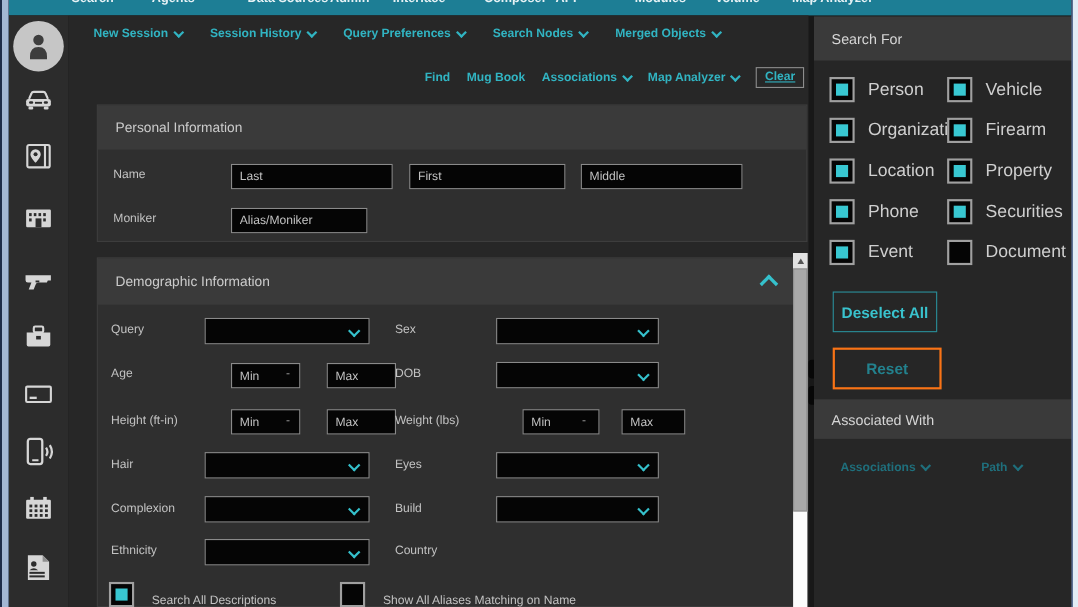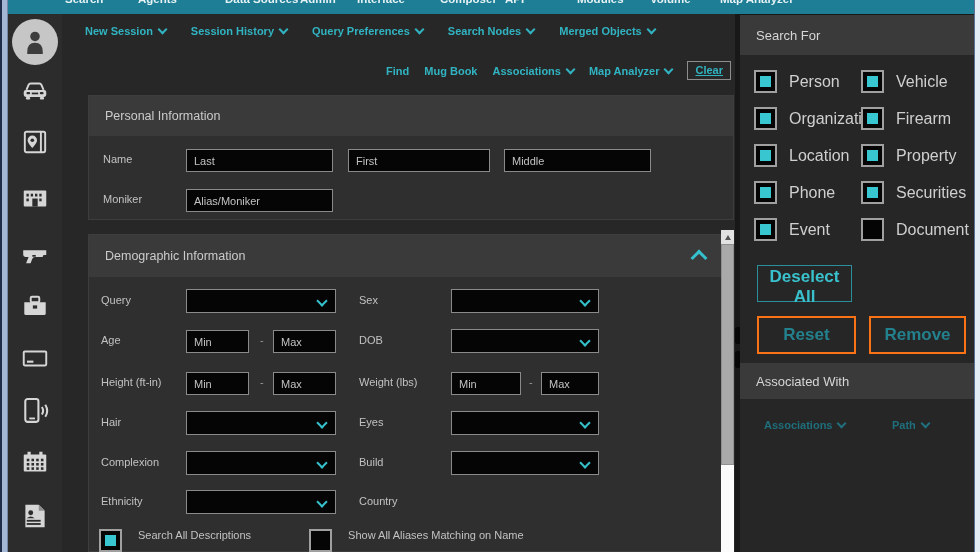--- a/index.html
+++ b/index.html
@@ -36,21 +36,21 @@
   
   .panel{position:absolute;background:#2f2f2f;border:1px solid #3d3d3d;box-sizing:border-box;padding-left:48px;}
   .panel-header{position:absolute;left:0;top:0;right:0;height:40px;background:#3a3a3a;
                 display:flex;align-items:center;justify-content:space-between;padding:0 16px;box-sizing:border-box;}
   .panel-title{color:#cbcbcb;font-size:12.5px;}
   .chev-up{width:9px;height:9px;border-left:3px solid #35c1cc;border-top:3px solid #35c1cc;
            transform:rotate(45deg);cursor:pointer;margin-top:4px;}
 
   .flabel{position:absolute;color:#c2c2c2;font-size:11px;}
   .tinput{position:absolute;height:23px;background:#050505;border:1px solid #8a8a8a;color:#c9c9c9;
-          font-family:"Liberation Sans",sans-serif;font-size:11px;padding:0 7px;box-sizing:border-box;outline:none;}
+          font-family:"Liberation Sans",sans-serif;font-size:11px;padding:0 7px;box-sizing:border-box;outline:none;margin-left:24px;}
   .tinput::placeholder{color:#c2c2c2;opacity:1;}
   .tselect{position:absolute;height:24px;background:#050505;border:1px solid #8a8a8a;box-sizing:border-box;
            display:flex;align-items:center;padding:0 8px;color:#c9c9c9;font-size:11px;cursor:pointer;}
   .tselect .schev{position:absolute;right:9px;top:7px;width:6px;height:6px;
            border-right:2px solid #35c1cc;border-bottom:2px solid #35c1cc;transform:rotate(45deg);}
   .dash{position:absolute;color:#9a9a9a;font-size:11px;}
 
   
   .cb{width:23px;height:23px;border:2px solid #a0a0a0;background:#050505;box-sizing:border-box;
       display:flex;align-items:center;justify-content:center;cursor:pointer;flex:none;}
@@ -67,21 +67,21 @@
   .notch{position:absolute;width:8px;height:17px;background:#070707;border-radius:3px;}
 
   
   .rpanel{position:absolute;left:740px;top:15px;width:235px;height:537px;background:#262626;}
   .rheader{position:absolute;left:0;right:0;height:40px;background:#3a3a3a;display:flex;align-items:center;
            padding:0 16px;box-sizing:border-box;}
   .rtitle{color:#d6d6d6;font-size:13px;}
   .opt{position:absolute;display:flex;align-items:center;gap:12px;}
   .opt .olabel{color:#cfcfcf;font-size:16px;white-space:nowrap;}
   .btn{position:absolute;background:transparent;font-family:"Liberation Sans",sans-serif;font-weight:bold;
-       font-size:17px;cursor:pointer;box-sizing:border-box;}
+       font-size:14px;cursor:pointer;box-sizing:border-box;}
   .btn.bright{border:1px solid #2a8f9b;color:#39c2cd;}
   .btn.dim{border:2px solid #f97316;color:#23818d;}
   .rlink{position:absolute;color:#1f6f7c;font-size:11px;font-weight:bold;display:flex;align-items:center;gap:6px;cursor:pointer;}
   .rlink .chev{border-color:#1f6f7c;}
 
   svg{display:block;}
 </style>
 </head>
 <body>
 
@@ -259,21 +259,21 @@
 
     <div class="panel" style="left:26px;top:81px;width:646px;height:125px">
       <div class="panel-header">
         <span class="panel-title">Personal Information</span>
       </div>
       <span class="flabel" style="left:14px;top:57px">Name</span>
       <input class="tinput" style="left: 97px; top: 53px; width: 147px;" placeholder="Last">
       <input class="tinput" style="left: 415px; top: 53px; width: 147px;" placeholder="Middle">
       <input class="tinput" style="left: 259px; top: 53px; width: 142px;" placeholder="First">
       <span class="flabel" style="left:14px;top:97px">Moniker</span>
-      <input class="tinput" style="left: 97px; top: 93px; width: 147px;" placeholder="Alias/Moniker">
+      <input class="tinput" style="left: 97px; top: 93px; width: 124px;" placeholder="Alias/Moniker">
     </div>
 
     <div class="panel" style="left:26px;top:220px;width:634px;height:318px">
       <div class="panel-header" style="height:42px">
         <span class="panel-title">Demographic Information</span>
         <span class="chev-up"></span>
       </div>
 
       <span class="flabel" style="left:12px;top:59px">Query</span>
       <div class="tselect" style="left:97px;top:54px;width:150px">
@@ -319,21 +319,21 @@
       <div class="tselect" style="left:362px;top:216px;width:148px">
           <span class="schev"></span>
         </div>
 
       <span class="flabel" style="left:12px;top:260px">Ethnicity</span>
       <div class="tselect" style="left:97px;top:255px;width:150px">
           <span class="schev"></span>
         </div>
       <span class="flabel" style="left:270px;top:260px">Country</span>
 
-      <div style="position:absolute;left:10px;top:294px;display:flex;align-items:flex-start;gap:16px">
+      <div style="position:absolute;left:10px;top:294px;display:flex;align-items:flex-end;gap:16px">
         <span class="cb checked"></span>
         <span class="flabel" style="position:static">Search All Descriptions</span>
         <span class="cb" style="margin-left:42px"></span>
         <span class="flabel" style="position:static">Show All Aliases Matching on Name</span>
       </div>
     </div>
   </div>
 
   <div class="vscroll">
     <div class="sbtn">
@@ -385,21 +385,20 @@
         <span class="cb checked"></span>
         <span class="olabel">Event</span>
       </div>
     <div class="opt" style="left:121px;top:203px">
         <span class="cb"></span>
         <span class="olabel">Document</span>
       </div>
 
     <button class="btn bright" style="left:17px;top:250px;width:95px;height:37px">Deselect All</button>
     <button class="btn dim" style="left:17px;top:301px;width:99px;height:38px">Reset</button>
-    <button class="btn dim" style="left:129px;top:301px;width:97px;height:38px">Remove</button>
 
     <div class="rheader" style="top:348px;height:36px">
       <span class="rtitle">Associated With</span>
     </div>
     <span class="rlink" style="left:24px;top:404px">
         <span>Associations</span>
         <span class="chev"></span>
       </span>
     <span class="rlink" style="left:152px;top:404px">
         <span>Path</span>

